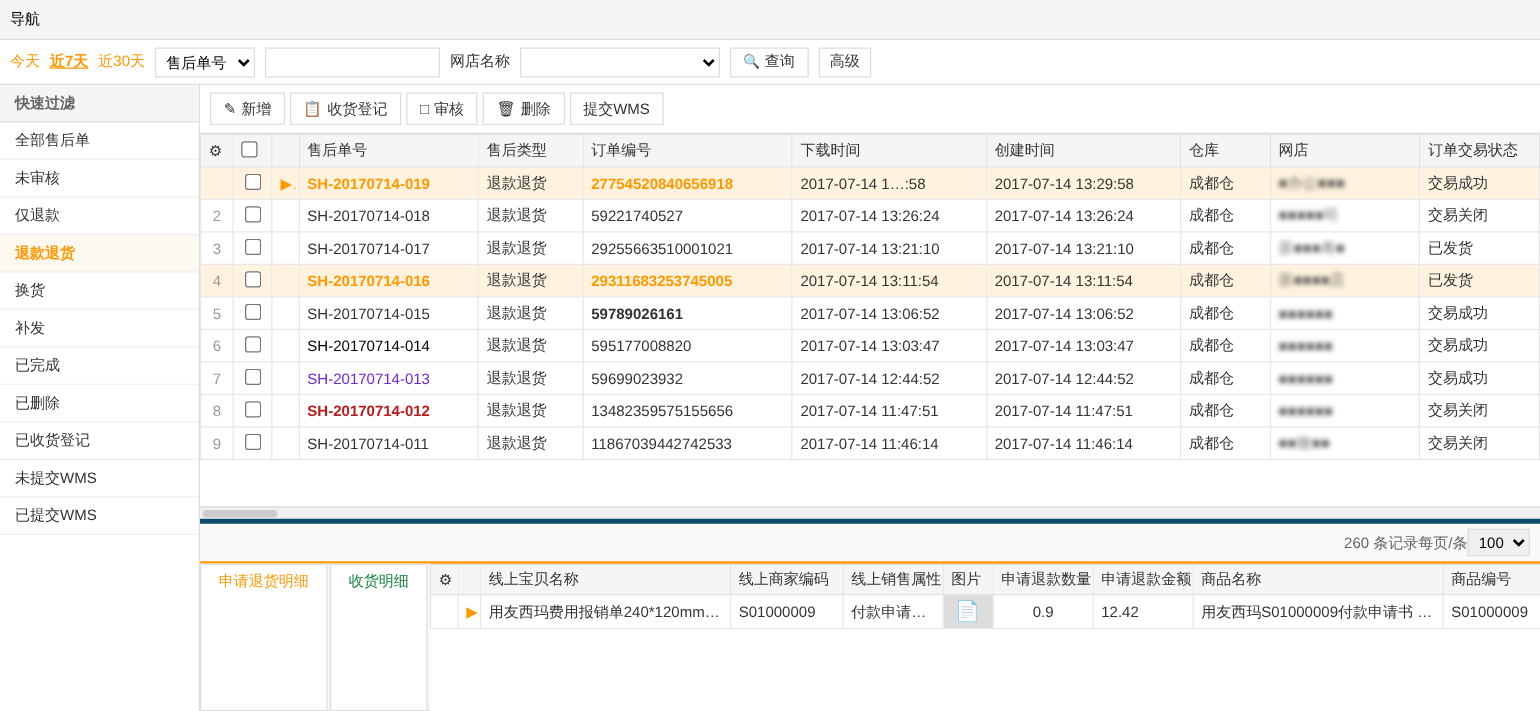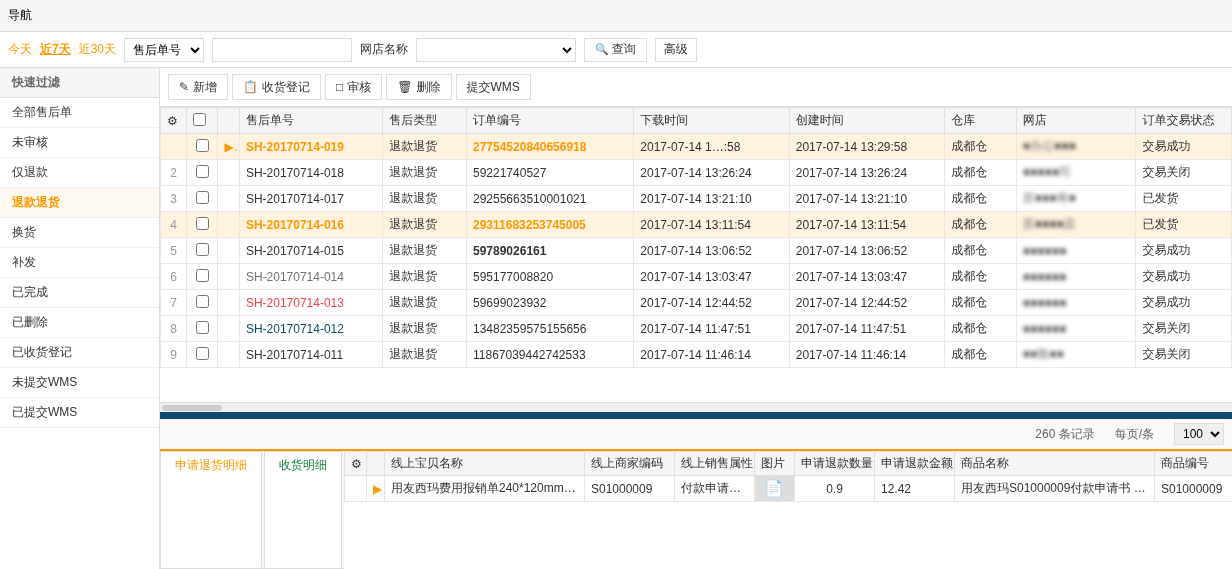--- a/index.html
+++ b/index.html
@@ -190,23 +190,23 @@
     .row-num { color: #999; text-align: center; }
     .checkbox-col { width: 28px; text-align: center; }
     .arrow-col { width: 20px; text-align: center; }
 
     
     .pagination {
       display: flex;
       align-items: center;
       justify-content: flex-end;
       padding: 4px 8px;
-      border-top: 7px solid #0c4a6e;
+      border-top: 4px solid #0c4a6e;
       background: #f9f9f9;
-      gap: 20px;
+      gap: 0;
       color: #666;
       font-size: 12px;
     }
     .page-select {
       border: 1px solid #ddd;
       padding: 1px 4px;
       height: 22px;
       width: 50px;
     }
 
@@ -426,47 +426,47 @@
     <td>2017-07-14 13:06:52</td>
     <td>2017-07-14 13:06:52</td>
     <td>成都仓</td>
     <td style="color:transparent;text-shadow:0 0 4px rgba(0,0,0,0.6);">■■■■■■</td>
     <td>交易成功</td>
   </tr>
             <tr>
     <td class="row-num">6</td>
     <td class="checkbox-col"><input type="checkbox" style=""></td>
     <td class="arrow-col" style="color:#f90;"></td>
-    <td style="color:#737373;font-weight:normal;">SH-20170714-014</td>
+    <td style="color:#000000;font-weight:normal;">SH-20170714-014</td>
     <td>退款退货</td>
     <td style="color:#333;font-weight:normal;">595177008820</td>
     <td>2017-07-14 13:03:47</td>
     <td>2017-07-14 13:03:47</td>
     <td>成都仓</td>
     <td style="color:transparent;text-shadow:0 0 4px rgba(0,0,0,0.6);">■■■■■■</td>
     <td>交易成功</td>
   </tr>
             <tr>
     <td class="row-num">7</td>
     <td class="checkbox-col"><input type="checkbox" style=""></td>
     <td class="arrow-col" style="color:#f90;"></td>
-    <td style="color:#ef4444;font-weight:normal;">SH-20170714-013</td>
+    <td style="color:#6d28d9;font-weight:normal;">SH-20170714-013</td>
     <td>退款退货</td>
     <td style="color:#333;font-weight:normal;">59699023932</td>
     <td>2017-07-14 12:44:52</td>
     <td>2017-07-14 12:44:52</td>
     <td>成都仓</td>
     <td style="color:transparent;text-shadow:0 0 4px rgba(0,0,0,0.6);">■■■■■■</td>
     <td>交易成功</td>
   </tr>
             <tr>
     <td class="row-num">8</td>
     <td class="checkbox-col"><input type="checkbox" style=""></td>
     <td class="arrow-col" style="color:#f90;"></td>
-    <td style="color:#0c4a6e;font-weight:normal;">SH-20170714-012</td>
+    <td style="color:#b91c1c;font-weight:bold;">SH-20170714-012</td>
     <td>退款退货</td>
     <td style="color:#333;font-weight:normal;">13482359575155656</td>
     <td>2017-07-14 11:47:51</td>
     <td>2017-07-14 11:47:51</td>
     <td>成都仓</td>
     <td style="color:transparent;text-shadow:0 0 4px rgba(0,0,0,0.6);">■■■■■■</td>
     <td>交易关闭</td>
   </tr>
             <tr>
     <td class="row-num">9</td>

